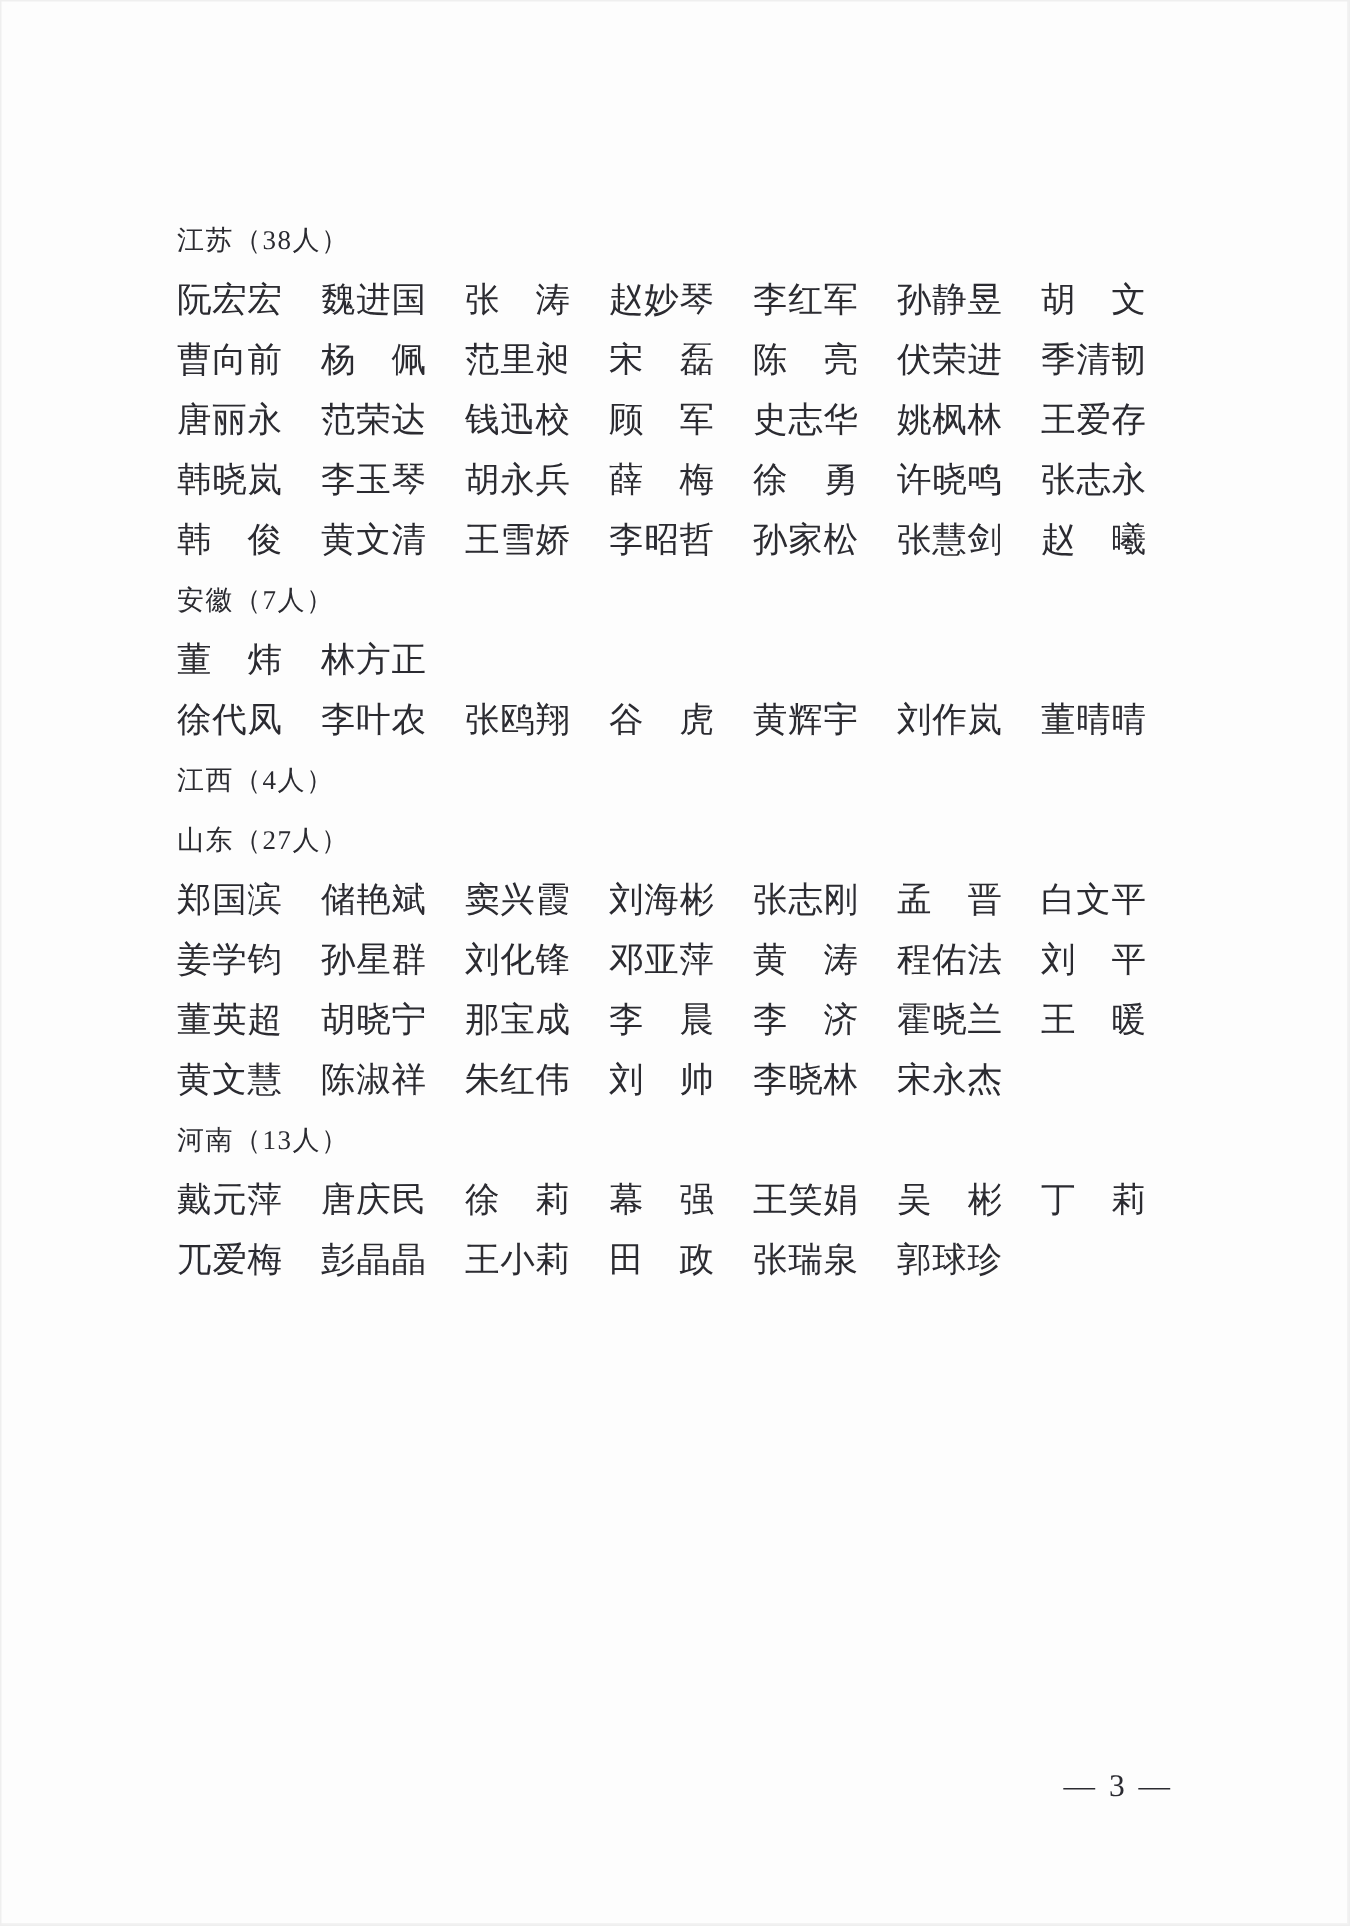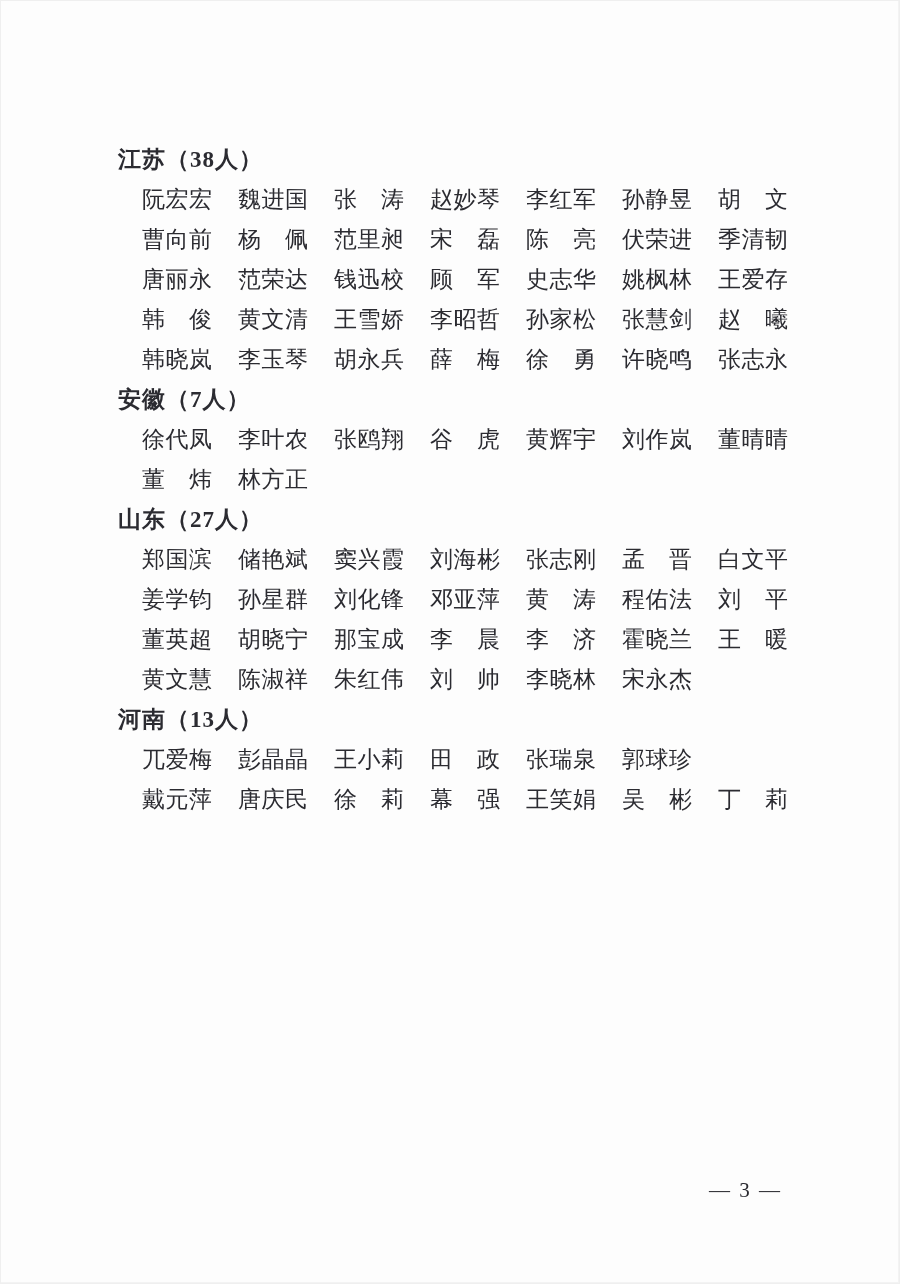--- a/index.html
+++ b/index.html
@@ -29,30 +29,29 @@
   .content{
     position:absolute;
     left:118px;
     top:140px;
     width:670px;
   }
   .section{
     margin:0;
   }
   .section-title{
-    font-size:23px;
-    font-weight:700;
+    font-size:18px;
+    font-weight:400;
     line-height:40px;
     letter-spacing:1px;
     white-space:nowrap;
   }
   .name-row{
     line-height:40px;
     white-space:nowrap;
-    margin-left:24px;
   }
   .person{
     display:inline-block;
     width:96px;
     font-size:23px;
     letter-spacing:0.5px;
     vertical-align:top;
     white-space:pre;
   }
   .page-number{
@@ -70,53 +69,54 @@
 <div class="scan-edge"></div>
 
 <div class="content">
   <div id="sections">
   <div class="section">
     <div class="section-title">江苏（38人）</div>
     <div class="rows">
           <div class="name-row"><span class="person">阮宏宏</span><span class="person">魏进国</span><span class="person">张　涛</span><span class="person">赵妙琴</span><span class="person">李红军</span><span class="person">孙静昱</span><span class="person">胡　文</span></div>
           <div class="name-row"><span class="person">曹向前</span><span class="person">杨　佩</span><span class="person">范里昶</span><span class="person">宋　磊</span><span class="person">陈　亮</span><span class="person">伏荣进</span><span class="person">季清韧</span></div>
           <div class="name-row"><span class="person">唐丽永</span><span class="person">范荣达</span><span class="person">钱迅校</span><span class="person">顾　军</span><span class="person">史志华</span><span class="person">姚枫林</span><span class="person">王爱存</span></div>
+          <div class="name-row"><span class="person">韩晓岚</span><span class="person">李玉琴</span><span class="person">胡永兵</span><span class="person">薛　梅</span><span class="person">徐　勇</span><span class="person">许晓鸣</span><span class="person">张志永</span></div>
           <div class="name-row"><span class="person">韩　俊</span><span class="person">黄文清</span><span class="person">王雪娇</span><span class="person">李昭哲</span><span class="person">孙家松</span><span class="person">张慧剑</span><span class="person">赵　曦</span></div>
-          <div class="name-row"><span class="person">韩晓岚</span><span class="person">李玉琴</span><span class="person">胡永兵</span><span class="person">薛　梅</span><span class="person">徐　勇</span><span class="person">许晓鸣</span><span class="person">张志永</span></div>
         </div>
   </div>
 
 
   <div class="section">
     <div class="section-title">安徽（7人）</div>
   </div>
 
   <div class="section">
     <div class="rows">
+          <div class="name-row"><span class="person">董　炜</span><span class="person">林方正</span></div>
           <div class="name-row"><span class="person">徐代凤</span><span class="person">李叶农</span><span class="person">张鸥翔</span><span class="person">谷　虎</span><span class="person">黄辉宇</span><span class="person">刘作岚</span><span class="person">董晴晴</span></div>
-          <div class="name-row"><span class="person">董　炜</span><span class="person">林方正</span></div>
         </div>
   </div>
 
   <div class="section">
+    <div class="section-title">江西（4人）</div>
   </div>
 
   <div class="section">
     <div class="section-title">山东（27人）</div>
     <div class="rows">
           <div class="name-row"><span class="person">郑国滨</span><span class="person">储艳斌</span><span class="person">窦兴霞</span><span class="person">刘海彬</span><span class="person">张志刚</span><span class="person">孟　晋</span><span class="person">白文平</span></div>
           <div class="name-row"><span class="person">姜学钧</span><span class="person">孙星群</span><span class="person">刘化锋</span><span class="person">邓亚萍</span><span class="person">黄　涛</span><span class="person">程佑法</span><span class="person">刘　平</span></div>
           <div class="name-row"><span class="person">董英超</span><span class="person">胡晓宁</span><span class="person">那宝成</span><span class="person">李　晨</span><span class="person">李　济</span><span class="person">霍晓兰</span><span class="person">王　暖</span></div>
           <div class="name-row"><span class="person">黄文慧</span><span class="person">陈淑祥</span><span class="person">朱红伟</span><span class="person">刘　帅</span><span class="person">李晓林</span><span class="person">宋永杰</span></div>
         </div>
   </div>
 
   <div class="section">
     <div class="section-title">河南（13人）</div>
     <div class="rows">
+          <div class="name-row"><span class="person">戴元萍</span><span class="person">唐庆民</span><span class="person">徐　莉</span><span class="person">幕　强</span><span class="person">王笑娟</span><span class="person">吴　彬</span><span class="person">丁　莉</span></div>
           <div class="name-row"><span class="person">兀爱梅</span><span class="person">彭晶晶</span><span class="person">王小莉</span><span class="person">田　政</span><span class="person">张瑞泉</span><span class="person">郭球珍</span></div>
-          <div class="name-row"><span class="person">戴元萍</span><span class="person">唐庆民</span><span class="person">徐　莉</span><span class="person">幕　强</span><span class="person">王笑娟</span><span class="person">吴　彬</span><span class="person">丁　莉</span></div>
         </div>
   </div>
 </div>
 </div>
 
 <div class="page-number">— 3 —</div>
 
 </body></html>

